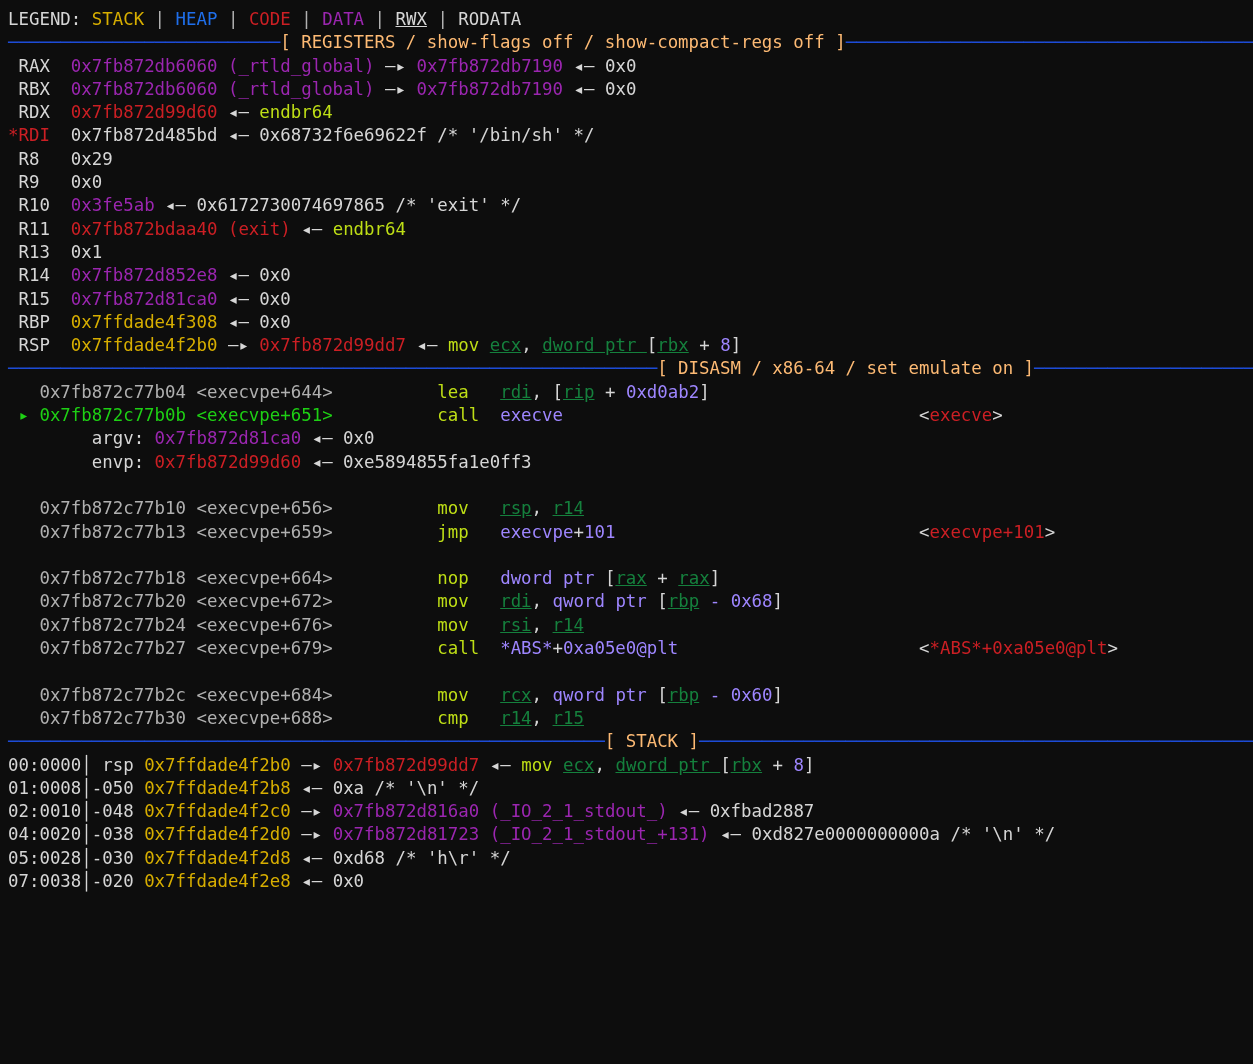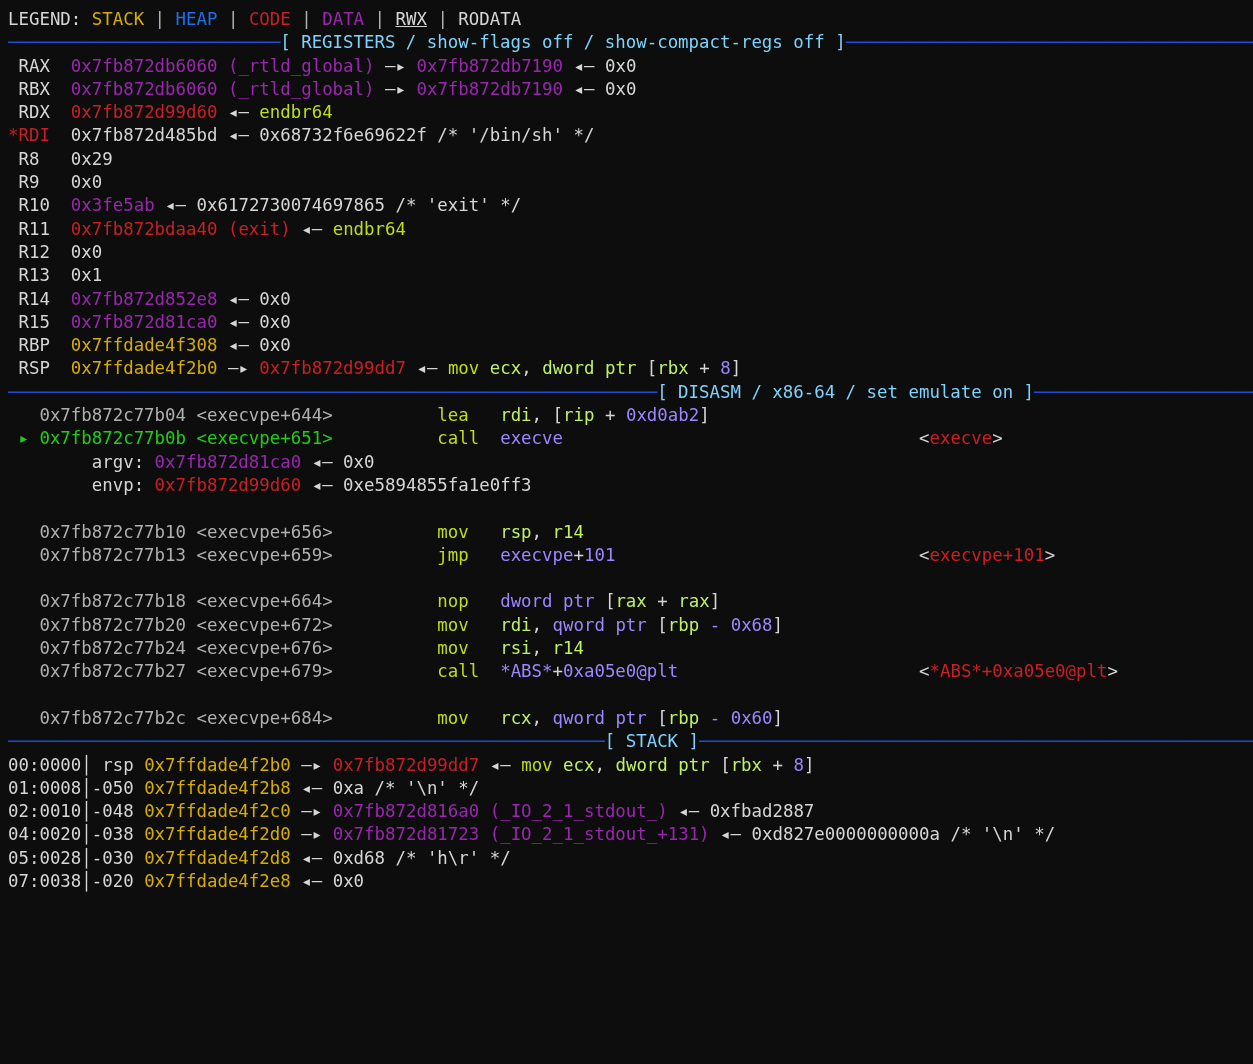--- a/index.html
+++ b/index.html
@@ -31,69 +31,69 @@
   }
 
   
   .c-white   { color: #d6d6d6; }
   .c-grey    { color: #b0b0b0; }
   .c-stack   { color: #d7ae00; }   
   .c-code    { color: #cc1f24; }   
   .c-data    { color: #9b26b0; }   
   .c-heap    { color: #1f6feb; }   
   .c-mnem    { color: #bede16; }   
-  .c-reg     { color: #bef264; }   
+  .c-reg     { color: #15803d; text-decoration: underline; }   
   .c-const   { color: #9e86ff; }   
   .c-green   { color: #1ed014; }
   .c-rwx     { color: #d6d6d6; text-decoration: underline; }
 
   .banner { white-space: pre; height: 23.3px; }
   .rule   { color: #1f4fe0; }
-  .btitle { color: #7dd3fc; }
+  .btitle { color: #fdba74; }
 
   .stack-bar {
     color: #d6d6d6;
   }
 </style>
 </head>
 <body>
 
 <div class="term">
   <div id="out">
       <div class="line"><span class="c-white">LEGEND:</span> <span class="c-stack">STACK</span><span class="c-grey"> | </span><span class="c-heap">HEAP</span><span class="c-grey"> | </span><span class="c-code">CODE</span><span class="c-grey"> | </span><span class="c-data">DATA</span><span class="c-grey"> | </span><span class="c-rwx">RWX</span><span class="c-grey"> | </span><span class="c-white">RODATA</span></div>
       <div class="banner line"><span class="rule">──────────────────────────</span><span class="btitle">[ REGISTERS / show-flags off / show-compact-regs off ]</span><span class="rule">────────────────────────────────────────────────────</span></div>
       <div class="line"><span class="c-white"> RAX </span><span class="c-white"> </span><span class="c-data">0x7fb872db6060</span> <span class="c-data">(_rtld_global)</span> <span class="c-white">–▸</span> <span class="c-data">0x7fb872db7190</span> <span class="c-white">◂–</span> <span class="c-white">0x0</span></div>
       <div class="line"><span class="c-white"> RBX </span><span class="c-white"> </span><span class="c-data">0x7fb872db6060</span> <span class="c-data">(_rtld_global)</span> <span class="c-white">–▸</span> <span class="c-data">0x7fb872db7190</span> <span class="c-white">◂–</span> <span class="c-white">0x0</span></div>
       <div class="line"><span class="c-white"> RDX </span><span class="c-white"> </span><span class="c-code">0x7fb872d99d60</span> <span class="c-white">◂–</span> <span class="c-mnem">endbr64</span></div>
       <div class="line"><span class="c-code">*RDI </span><span class="c-white"> </span><span class="c-white">0x7fb872d485bd</span> <span class="c-white">◂–</span> <span class="c-white">0x68732f6e69622f /* '/bin/sh' */</span></div>
       <div class="line"><span class="c-white"> R8  </span><span class="c-white"> </span><span class="c-white">0x29</span></div>
       <div class="line"><span class="c-white"> R9  </span><span class="c-white"> </span><span class="c-white">0x0</span></div>
       <div class="line"><span class="c-white"> R10 </span><span class="c-white"> </span><span class="c-data">0x3fe5ab</span> <span class="c-white">◂–</span> <span class="c-white">0x6172730074697865 /* 'exit' */</span></div>
       <div class="line"><span class="c-white"> R11 </span><span class="c-white"> </span><span class="c-code">0x7fb872bdaa40</span> <span class="c-code">(exit)</span> <span class="c-white">◂–</span> <span class="c-mnem">endbr64</span></div>
-      <div class="line"><span class="c-white"> R12 </span><span class="c-white"> </span><span class="c-white">0x0</span></div>
       <div class="line"><span class="c-white"> R13 </span><span class="c-white"> </span><span class="c-white">0x1</span></div>
       <div class="line"><span class="c-white"> R14 </span><span class="c-white"> </span><span class="c-data">0x7fb872d852e8</span> <span class="c-white">◂–</span> <span class="c-white">0x0</span></div>
       <div class="line"><span class="c-white"> R15 </span><span class="c-white"> </span><span class="c-data">0x7fb872d81ca0</span> <span class="c-white">◂–</span> <span class="c-white">0x0</span></div>
       <div class="line"><span class="c-white"> RBP </span><span class="c-white"> </span><span class="c-stack">0x7ffdade4f308</span> <span class="c-white">◂–</span> <span class="c-white">0x0</span></div>
       <div class="line"><span class="c-white"> RSP </span><span class="c-white"> </span><span class="c-stack">0x7ffdade4f2b0</span> <span class="c-white">–▸</span> <span class="c-code">0x7fb872d99dd7</span> <span class="c-white">◂–</span> <span class="c-mnem">mov</span><span class="c-white"> </span><span class="c-reg">ecx</span><span class="c-white">, </span><span class="c-reg">dword ptr </span><span class="c-white">[</span><span class="c-reg">rbx</span><span class="c-white"> + </span><span class="c-const">8</span><span class="c-white">]</span></div>
       <div class="banner line"><span class="rule">──────────────────────────────────────────────────────────────</span><span class="btitle">[ DISASM / x86-64 / set emulate on ]</span><span class="rule">──────────────────────────────────</span></div>
       <div class="line"><span class="c-white">   </span><span class="c-grey">0x7fb872c77b04</span><span class="c-white"> </span><span class="c-grey">&lt;execvpe+644&gt;</span><span class="c-white">          </span><span class="c-mnem">lea   </span><span><span class="c-reg">rdi</span><span class="c-white">,</span><span class="c-white"> </span><span class="c-white">[</span><span class="c-reg">rip</span><span class="c-white"> </span><span class="c-white">+</span><span class="c-white"> </span><span class="c-const">0xd0ab2</span><span class="c-white">]</span></span></div>
       <div class="line"><span class="c-green"> ▸ </span><span class="c-green">0x7fb872c77b0b</span><span class="c-white"> </span><span class="c-green">&lt;execvpe+651&gt;</span><span class="c-white">          </span><span class="c-mnem">call  </span><span><span class="c-const">execve</span></span><span class="c-white">                                  </span><span><span class="c-white">&lt;</span><span class="c-code">execve</span><span class="c-white">&gt;</span></span></div>
       <div class="line"><span class="c-white">        </span><span class="c-white">argv: </span><span class="c-data">0x7fb872d81ca0</span> <span class="c-white">◂–</span> <span class="c-white">0x0</span></div>
       <div class="line"><span class="c-white">        </span><span class="c-white">envp: </span><span class="c-code">0x7fb872d99d60</span> <span class="c-white">◂–</span> <span class="c-white">0xe5894855fa1e0ff3</span></div>
       <div class="line"> </div>
       <div class="line"><span class="c-white">   </span><span class="c-grey">0x7fb872c77b10</span><span class="c-white"> </span><span class="c-grey">&lt;execvpe+656&gt;</span><span class="c-white">          </span><span class="c-mnem">mov   </span><span><span class="c-reg">rsp</span><span class="c-white">,</span><span class="c-white"> </span><span class="c-reg">r14</span></span></div>
       <div class="line"><span class="c-white">   </span><span class="c-grey">0x7fb872c77b13</span><span class="c-white"> </span><span class="c-grey">&lt;execvpe+659&gt;</span><span class="c-white">          </span><span class="c-mnem">jmp   </span><span><span class="c-const">execvpe</span><span class="c-white">+</span><span class="c-const">101</span></span><span class="c-white">                             </span><span><span class="c-white">&lt;</span><span class="c-code">execvpe+101</span><span class="c-white">&gt;</span></span></div>
       <div class="line"> </div>
       <div class="line"><span class="c-white">   </span><span class="c-grey">0x7fb872c77b18</span><span class="c-white"> </span><span class="c-grey">&lt;execvpe+664&gt;</span><span class="c-white">          </span><span class="c-mnem">nop   </span><span><span class="c-const">dword</span><span class="c-white"> </span><span class="c-const">ptr</span><span class="c-white"> </span><span class="c-white">[</span><span class="c-reg">rax</span><span class="c-white"> </span><span class="c-white">+</span><span class="c-white"> </span><span class="c-reg">rax</span><span class="c-white">]</span></span></div>
       <div class="line"><span class="c-white">   </span><span class="c-grey">0x7fb872c77b20</span><span class="c-white"> </span><span class="c-grey">&lt;execvpe+672&gt;</span><span class="c-white">          </span><span class="c-mnem">mov   </span><span><span class="c-reg">rdi</span><span class="c-white">,</span><span class="c-white"> </span><span class="c-const">qword</span><span class="c-white"> </span><span class="c-const">ptr</span><span class="c-white"> </span><span class="c-white">[</span><span class="c-reg">rbp</span><span class="c-white"> </span><span class="c-const">-</span><span class="c-white"> </span><span class="c-const">0x68</span><span class="c-white">]</span></span></div>
       <div class="line"><span class="c-white">   </span><span class="c-grey">0x7fb872c77b24</span><span class="c-white"> </span><span class="c-grey">&lt;execvpe+676&gt;</span><span class="c-white">          </span><span class="c-mnem">mov   </span><span><span class="c-reg">rsi</span><span class="c-white">,</span><span class="c-white"> </span><span class="c-reg">r14</span></span></div>
       <div class="line"><span class="c-white">   </span><span class="c-grey">0x7fb872c77b27</span><span class="c-white"> </span><span class="c-grey">&lt;execvpe+679&gt;</span><span class="c-white">          </span><span class="c-mnem">call  </span><span><span class="c-const">*ABS*</span><span class="c-white">+</span><span class="c-const">0xa05e0@plt</span></span><span class="c-white">                       </span><span><span class="c-white">&lt;</span><span class="c-code">*ABS*+0xa05e0@plt</span><span class="c-white">&gt;</span></span></div>
       <div class="line"> </div>
       <div class="line"><span class="c-white">   </span><span class="c-grey">0x7fb872c77b2c</span><span class="c-white"> </span><span class="c-grey">&lt;execvpe+684&gt;</span><span class="c-white">          </span><span class="c-mnem">mov   </span><span><span class="c-reg">rcx</span><span class="c-white">,</span><span class="c-white"> </span><span class="c-const">qword</span><span class="c-white"> </span><span class="c-const">ptr</span><span class="c-white"> </span><span class="c-white">[</span><span class="c-reg">rbp</span><span class="c-white"> </span><span class="c-const">-</span><span class="c-white"> </span><span class="c-const">0x60</span><span class="c-white">]</span></span></div>
+      <div class="line"><span class="c-white">   </span><span class="c-grey">0x7fb872c77b30</span><span class="c-white"> </span><span class="c-grey">&lt;execvpe+688&gt;</span><span class="c-white">          </span><span class="c-mnem">cmp   </span><span><span class="c-reg">r14</span><span class="c-white">,</span><span class="c-white"> </span><span class="c-reg">r15</span></span></div>
       <div class="banner line"><span class="rule">─────────────────────────────────────────────────────────</span><span class="btitle">[ STACK ]</span><span class="rule">──────────────────────────────────────────────────────────────────</span></div>
       <div class="line"><span class="c-white">00:0000</span><span class="stack-bar">│</span><span class="c-white"> rsp </span><span class="c-stack">0x7ffdade4f2b0</span> <span class="c-white">–▸</span> <span class="c-code">0x7fb872d99dd7</span> <span class="c-white">◂–</span> <span class="c-mnem">mov</span><span class="c-white"> </span><span class="c-reg">ecx</span><span class="c-white">, </span><span class="c-reg">dword ptr </span><span class="c-white">[</span><span class="c-reg">rbx</span><span class="c-white"> + </span><span class="c-const">8</span><span class="c-white">]</span></div>
       <div class="line"><span class="c-white">01:0008</span><span class="stack-bar">│</span><span class="c-white">-050 </span><span class="c-stack">0x7ffdade4f2b8</span> <span class="c-white">◂–</span> <span class="c-white">0xa /* '\n' */</span></div>
       <div class="line"><span class="c-white">02:0010</span><span class="stack-bar">│</span><span class="c-white">-048 </span><span class="c-stack">0x7ffdade4f2c0</span> <span class="c-white">–▸</span> <span class="c-data">0x7fb872d816a0 (_IO_2_1_stdout_)</span> <span class="c-white">◂–</span> <span class="c-white">0xfbad2887</span></div>
       <div class="line"><span class="c-white">04:0020</span><span class="stack-bar">│</span><span class="c-white">-038 </span><span class="c-stack">0x7ffdade4f2d0</span> <span class="c-white">–▸</span> <span class="c-data">0x7fb872d81723 (_IO_2_1_stdout_+131)</span> <span class="c-white">◂–</span> <span class="c-white">0xd827e0000000000a /* '\n' */</span></div>
       <div class="line"><span class="c-white">05:0028</span><span class="stack-bar">│</span><span class="c-white">-030 </span><span class="c-stack">0x7ffdade4f2d8</span> <span class="c-white">◂–</span> <span class="c-white">0xd68 /* 'h\r' */</span></div>
       <div class="line"><span class="c-white">07:0038</span><span class="stack-bar">│</span><span class="c-white">-020 </span><span class="c-stack">0x7ffdade4f2e8</span> <span class="c-white">◂–</span> <span class="c-white">0x0</span></div>
     </div>
 </div>
 

